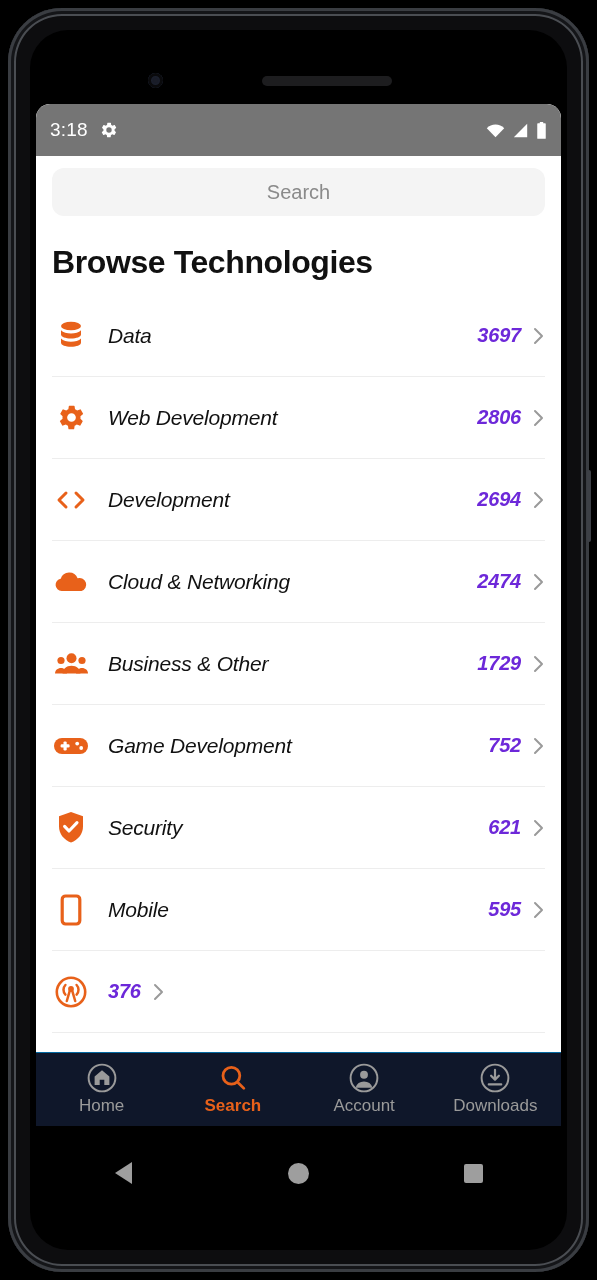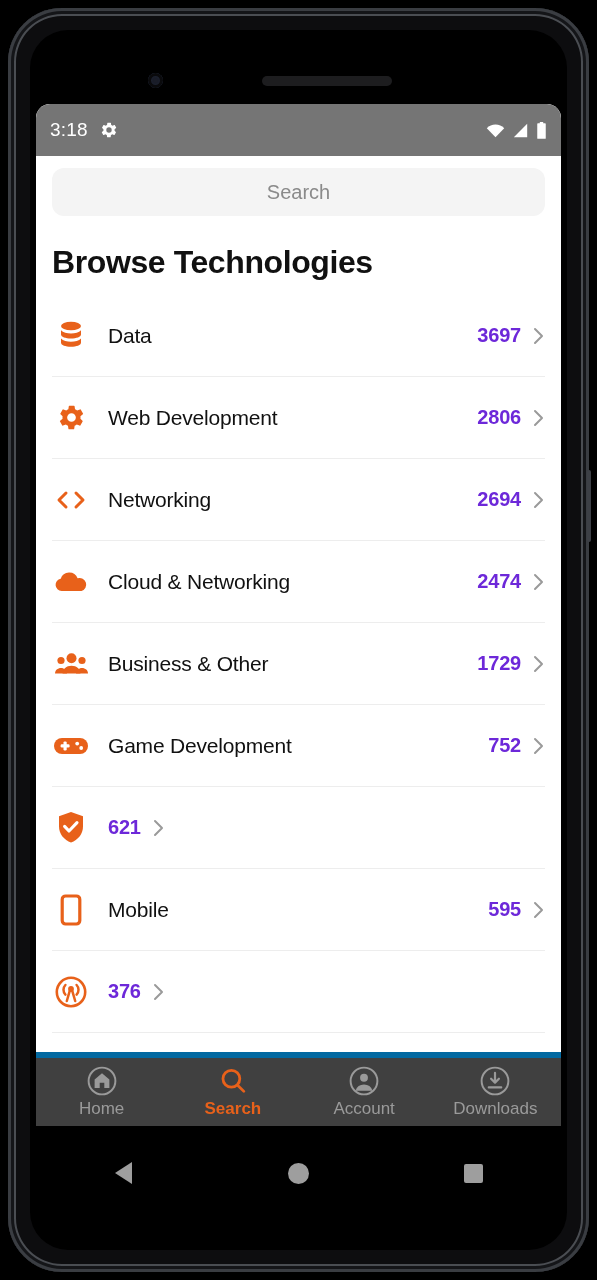--- a/index.html
+++ b/index.html
@@ -84,40 +84,41 @@
     flex: 0 0 auto;
   }
 
   
   #category-list { flex: 1 1 auto; overflow: hidden; }
   .cat-row {
     height: 82px; margin: 0 16px;
     display: flex; align-items: center;
     border-bottom: 1px solid #ededed;
     cursor: pointer;
+    font-style: italic;
   }
   .cat-icon {
     width: 38px; height: 38px; flex: 0 0 38px;
     display: flex; align-items: center; justify-content: center;
     margin-right: 18px;
   }
   .cat-label {
     font-size: 21px; color: #111111; letter-spacing: -0.2px;
     flex: 1 1 auto; white-space: nowrap;
   }
   .cat-count {
     font-size: 20px; font-weight: bold; color: #6d28d9;
     margin-right: 12px; letter-spacing: -0.2px;
   }
   .chevron { width: 12px; height: 20px; flex: 0 0 12px; }
 
   
   #bottom-nav {
-    height: 74px; border-top: 6px solid #0369a1;
-    display: flex; background: #404040;
+    height: 74px; border-top: 1px solid #0369a1;
+    display: flex; background: #0f172a;
     flex: 0 0 auto;
   }
   .nav-item {
     flex: 1 1 0; display: flex; flex-direction: column;
     align-items: center; justify-content: center; gap: 3px;
     cursor: pointer;
   }
   .nav-icon { width: 30px; height: 30px; display: block; }
   .nav-label { font-size: 17px; color: #9a9a9a; }
   .nav-item.active .nav-label { color: #e8611a; font-weight: bold; }
@@ -206,21 +207,21 @@
         </svg>
     </div>
 
     <div class="cat-row">
       <span class="cat-icon">
         <svg width="32" height="22" viewBox="0 0 32 22" fill="none" stroke="#e8611a" stroke-width="3" stroke-linecap="round" stroke-linejoin="round">
           <path d="M11 4 4 11l7 7"></path>
           <path d="M21 4l7 7-7 7"></path>
         </svg>
       </span>
-      <span class="cat-label">Networking</span>
+      <span class="cat-label">Development</span>
       <span class="cat-count">2694</span>
       <svg class="chevron" viewBox="0 0 12 20" fill="none" stroke="#9a9a9a" stroke-width="2" stroke-linecap="round" stroke-linejoin="round">
           <path d="M2 3l7 7-7 7"></path>
         </svg>
     </div>
 
     <div class="cat-row">
       <span class="cat-icon">
         <svg width="33" height="22" viewBox="0 0 33 22" fill="#e8611a">
           <path d="M26.5 20H6.6A6.2 6.2 0 0 1 5.7 7.7 9 9 0 0 1 22.6 7.2a6.4 6.4 0 0 1 3.9 12.8z"></path>
@@ -268,20 +269,21 @@
         </svg>
     </div>
 
     <div class="cat-row">
       <span class="cat-icon">
         <svg width="26" height="31" viewBox="0 0 26 31" fill="#e8611a">
           <path d="M13 0 1 4.2v10.3C1 22 6.1 28 13 30.6 19.9 28 25 22 25 14.5V4.2z"></path>
           <path d="M6.6 14.4 11 19l8-8.3" fill="none" stroke="#ffffff" stroke-width="3.1" stroke-linecap="round" stroke-linejoin="round"></path>
         </svg>
       </span>
+      <span class="cat-label">Security</span>
       <span class="cat-count">621</span>
       <svg class="chevron" viewBox="0 0 12 20" fill="none" stroke="#9a9a9a" stroke-width="2" stroke-linecap="round" stroke-linejoin="round">
           <path d="M2 3l7 7-7 7"></path>
         </svg>
     </div>
 
     <div class="cat-row">
       <span class="cat-icon">
         <svg width="22" height="32" viewBox="0 0 22 32" fill="none" stroke="#e8611a" stroke-width="3.2">
           <rect x="2.2" y="2" width="17.6" height="28" rx="3.4"></rect>

